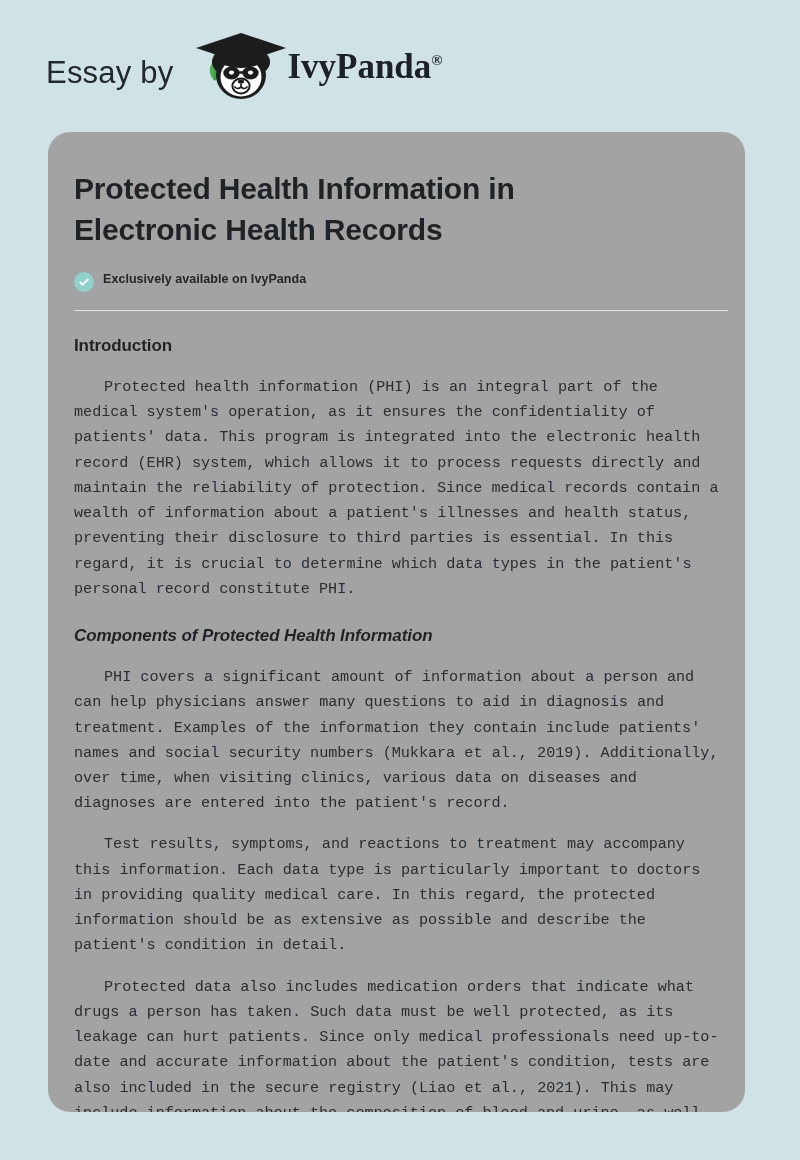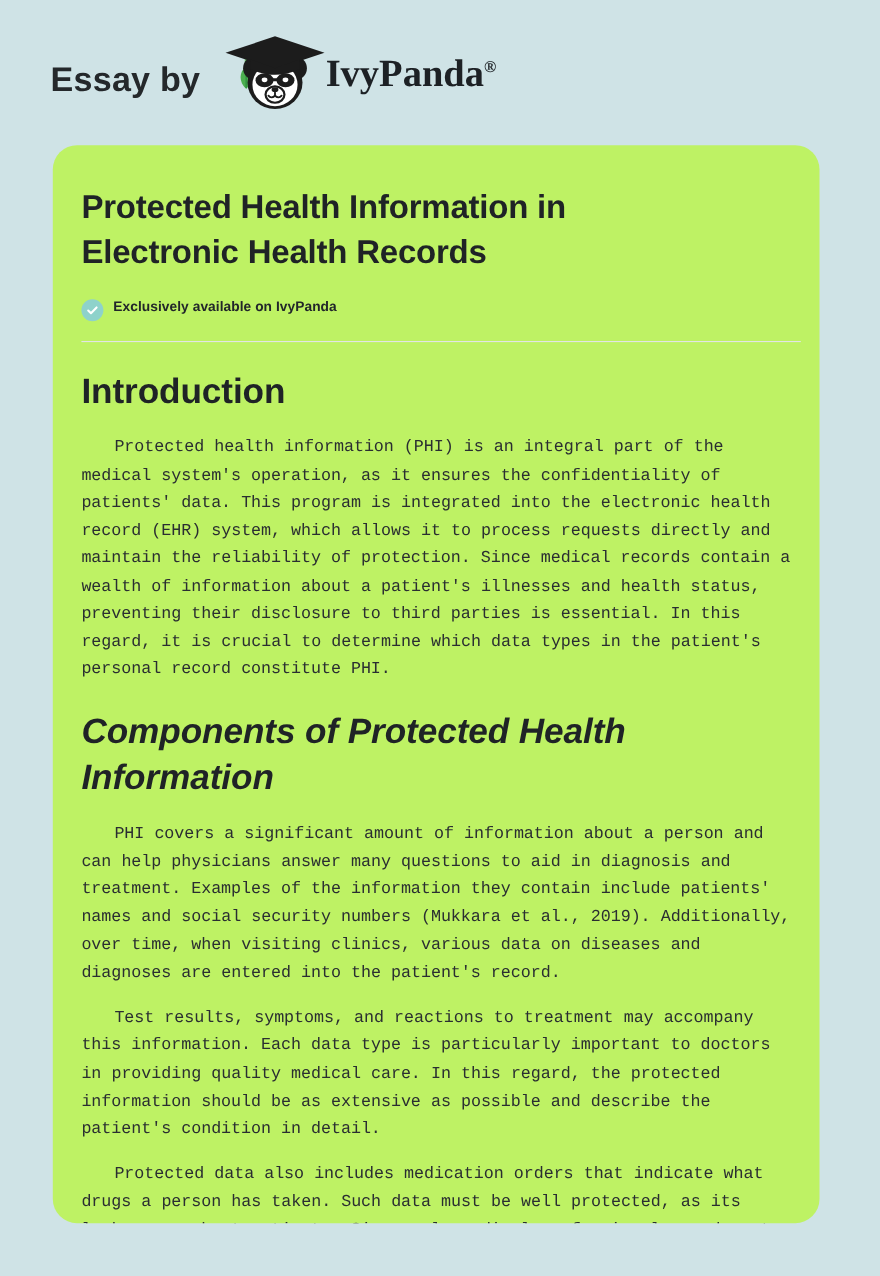--- a/index.html
+++ b/index.html
@@ -18,21 +18,21 @@
   
   .brand-bar {
     height: 132px;
     display: flex;
     align-items: center;
     padding-left: 46px;
     box-sizing: border-box;
   }
   .brand-essay-by {
     font-size: 31px;
-    font-weight: 700;
+    font-weight: 400;
     color: #24282b;
     letter-spacing: 0.2px;
     line-height: 1;
     white-space: nowrap;
     margin-top: 12px;
   }
   .brand-logo-group {
     display: flex;
     align-items: center;
     margin-left: 16px;
@@ -59,21 +59,21 @@
     font-weight: bold;
   }
 
   
   .paper-card {
     position: absolute;
     left: 48px;
     top: 132px;
     width: 697px;
     height: 980px;
-    background: #bef264;
+    background: #a3a3a3;
     border-radius: 22px;
     box-sizing: border-box;
     padding: 0 26px 0 26px;
     overflow: hidden;
   }
   .paper-inner {
     padding: 0 0 0 0;
   }
 
   .doc-title {
@@ -112,21 +112,21 @@
   }
 
   .divider {
     height: 1px;
     background: #e2e5e6;
     margin: 18px 0 0 0;
     width: 654px;
   }
 
   h2.section-heading {
-    font-size: 32px;
+    font-size: 17px;
     font-weight: bold;
     color: #1f2326;
     margin: 24px 0 0 0;
     line-height: 1.3;
     letter-spacing: -0.1px;
   }
   h2.section-heading.tight { margin-top: 23px; font-style: italic; }
 
   p.body-text {
     font-size: 15.2px;

